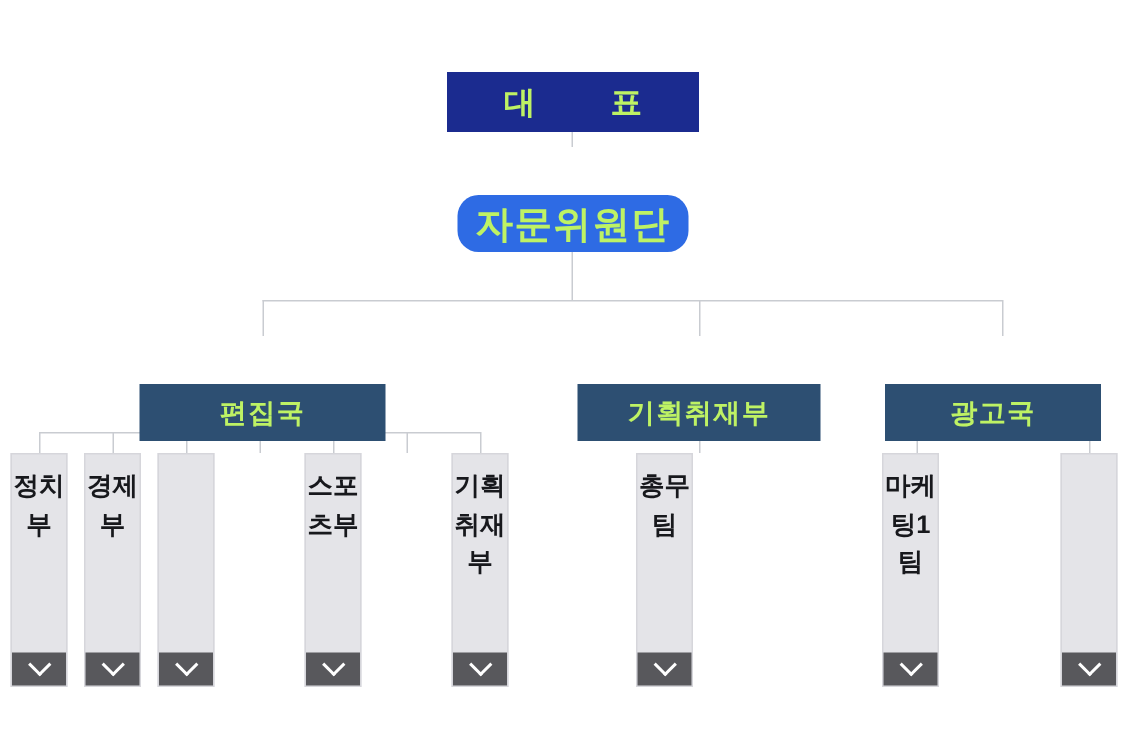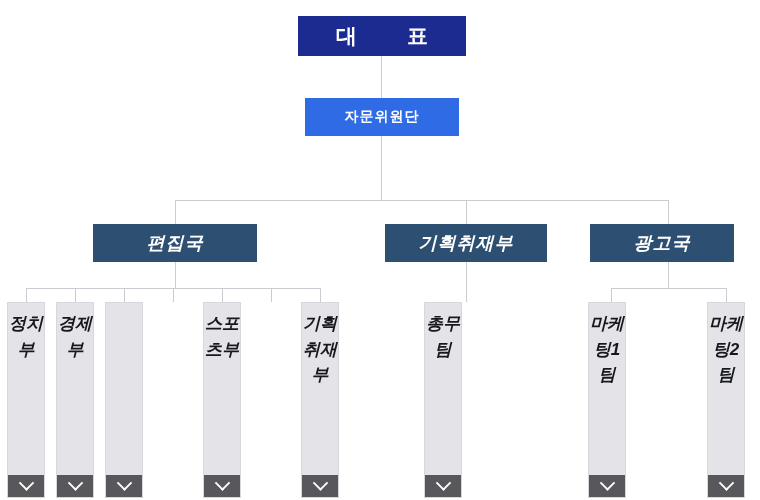--- a/index.html
+++ b/index.html
@@ -15,29 +15,29 @@
   html,body{margin:0;padding:0;background:#ffffff;}
   body{font-family:"Liberation Sans",sans-serif;}
   .canvas{position:relative;width:760px;height:500px;background:#ffffff;overflow:hidden;}
 
   
   .vline{position:absolute;width:1px;background:var(--line-color);}
   .hline{position:absolute;height:1px;background:var(--line-color);}
 
   
   .node{position:absolute;display:flex;align-items:center;justify-content:center;
-        color:#ffffff;font-weight:bold;box-sizing:border-box;}
+        color:#bef264;font-weight:bold;box-sizing:border-box;margin-top:32px;}
   .node.root{background:var(--root-color);font-size:21px;}
-  .node.advisory{background:var(--advisory-color);font-size:14px;letter-spacing:1px;}
-  .node.dept{background:var(--department-color);font-size:18px;letter-spacing:1px;font-style:italic;}
+  .node.advisory{background:var(--advisory-color);font-size:25px;letter-spacing:1px;border-radius:14px;}
+  .node.dept{background:var(--department-color);font-size:18px;letter-spacing:1px;}
   .root-gap{letter-spacing:50px;margin-right:-50px;white-space:nowrap;}
 
   
-  .team{position:absolute;top:302px;width:38px;height:196px;background:var(--team-bg);
-        border:1px solid var(--team-border);box-sizing:border-box;font-style:italic;}
+  .team{position:absolute;top:302px;width:38px;height:156px;background:var(--team-bg);
+        border:1px solid var(--team-border);box-sizing:border-box;}
   .team-label{padding:8px 1px 0 1px;text-align:center;font-weight:bold;font-size:17px;
         line-height:1.5;word-break:break-all;color:var(--team-text);}
   .team-footer{position:absolute;left:0;right:0;bottom:0;height:22px;background:var(--footer-color);
         display:flex;align-items:center;justify-content:center;cursor:pointer;}
   .chev{display:block;width:9px;height:9px;border-left:2.5px solid #ffffff;
         border-bottom:2.5px solid #ffffff;transform:rotate(-45deg) translate(1px,-1px);
         margin-top:-4px;}
 </style>
 </head>
 <body>
@@ -123,19 +123,18 @@
       </div>
   </div>
 
   <div class="team" style="left:588px">
     <div class="team-label">마케팅1팀</div>
     <div class="team-footer">
         <span class="chev"></span>
       </div>
   </div>
   <div class="team" style="left:707px">
-    <div class="team-label">마케팅2팀</div>
     <div class="team-footer">
         <span class="chev"></span>
       </div>
   </div>
 
 </div>
 
 </body></html>

